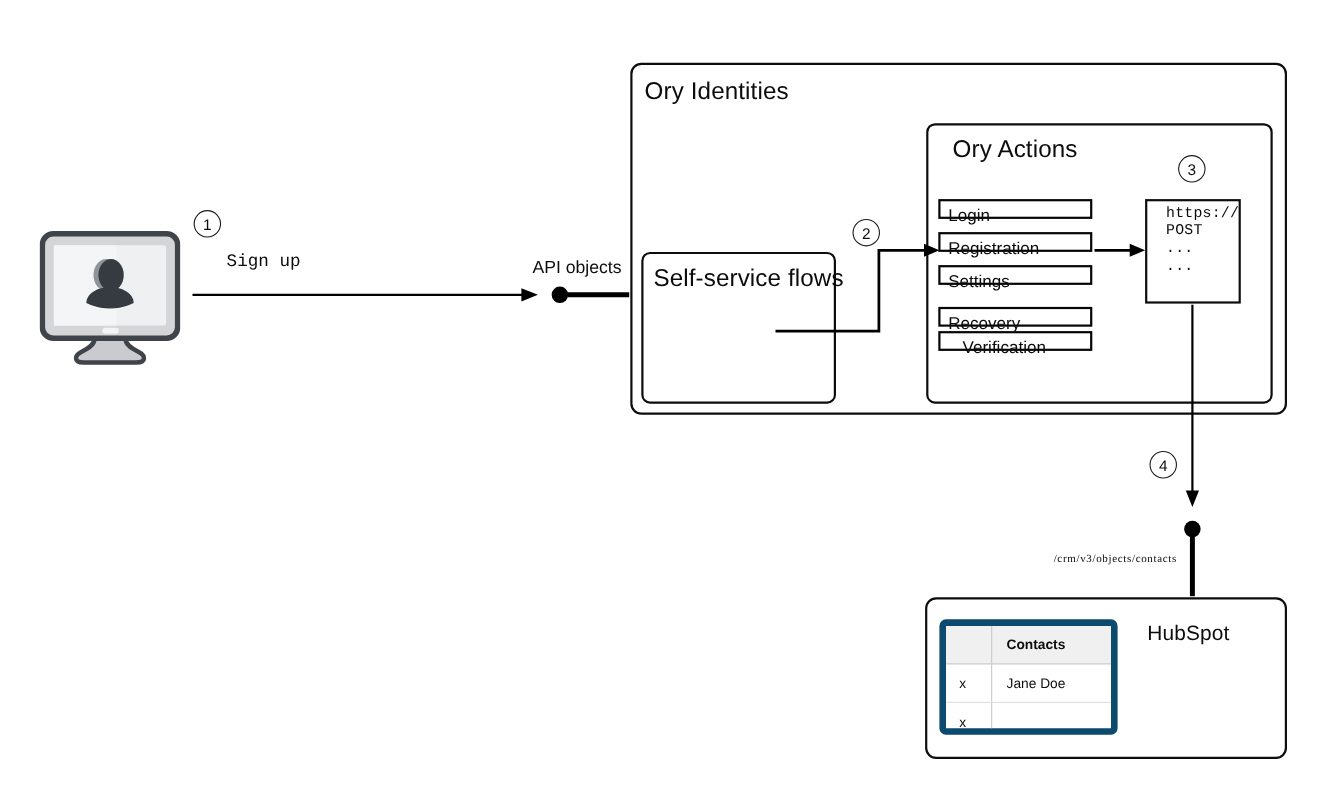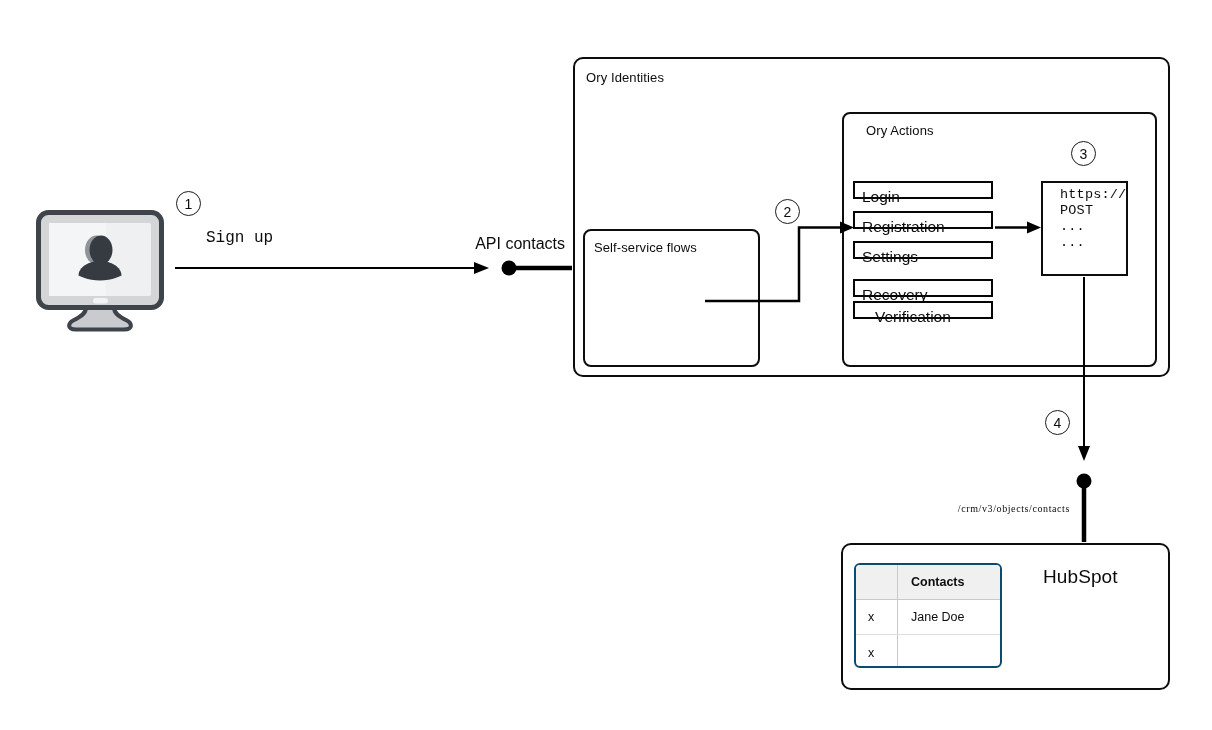--- a/index.html
+++ b/index.html
@@ -13,21 +13,21 @@
   .dbox{
     position:absolute;border:2px solid #0d0d0d;background:transparent;
     box-sizing:border-box;z-index:1;
   }
   #ory-identities-box{left:573px;top:57px;width:597px;height:320px;border-radius:10px;}
   #self-service-box{left:583px;top:229px;width:177px;height:138px;border-radius:8px;}
   #ory-actions-box{left:842px;top:112px;width:315px;height:255px;border-radius:8px;}
   #webhook-code-box{left:1041px;top:181px;width:87px;height:95px;border-radius:0;background:#fff;z-index:2;}
   #hubspot-box{left:841px;top:543px;width:329px;height:147px;border-radius:10px;border-width:2.5px;}
   
-  .box-title{position:absolute;font-size:13px;letter-spacing:.1px;z-index:4;white-space:nowrap;}
+  .box-title{position:absolute;font-size:22px;letter-spacing:.1px;z-index:4;white-space:nowrap;}
   #ory-identities-title{left:586px;top:70px;}
   #self-service-title{left:594px;top:240px;}
   #ory-actions-title{left:866px;top:123px;}
   #hubspot-title{left:1043px;top:566px;font-size:19px;}
   
   #signup-label{left:206px;top:229px;font-size:16px;z-index:4;font-family:Liberation Mono, monospace;}
   #api-endpoint-label{left:450px;top:235px;width:115px;text-align:right;font-size:16px;z-index:4;}
   #crm-path-label{
     left:838px;top:503px;width:232px;text-align:right;z-index:4;
     font-family:Liberation Serif, serif;font-size:10px;letter-spacing:.6px;
@@ -49,22 +49,22 @@
     font-size:15.5px;line-height:28px;padding-left:7px;
   }
   
   .code-line{
     font-family:"Liberation Mono",monospace;font-size:13.5px;line-height:16px;
     white-space:pre;letter-spacing:.2px;
   }
   #webhook-code-box .pad{padding:4px 0 0 17px;}
   
   #contacts-table{
-    position:absolute;left:854px;top:563px;width:148px;height:105px;
-    border:2px solid #0c4a6e;border-radius:6px;background:#fff;
+    position:absolute;left:854px;top:563px;width:162px;height:105px;
+    border:6px solid #0c4a6e;border-radius:6px;background:#fff;
     box-sizing:border-box;overflow:hidden;z-index:2;font-size:12.5px;
   }
   .ct-row{display:flex;height:35px;box-sizing:border-box;}
   .ct-row.header{background:#f0f0f1;font-weight:bold;border-bottom:1px solid #c9c9c9;}
   .ct-row.body{border-bottom:1px solid #dedede;}
   .ct-row.body:last-child{border-bottom:none;}
   .ct-c1{width:42px;flex:none;border-right:1px solid #c9c9c9;display:flex;align-items:center;padding-left:12px;box-sizing:border-box;}
   .ct-c2{flex:1;display:flex;align-items:center;padding-left:13px;}
   
   #connectors{position:absolute;left:0;top:0;z-index:5;pointer-events:none;}
@@ -89,21 +89,21 @@
 
   <rect x="57" y="88" width="15" height="5.5" rx="2.75" fill="#f2f3f4"></rect>
 </svg>
 
 <div class="step-badge" id="step1-badge">1</div>
 <div class="step-badge" id="step2-badge">2</div>
 <div class="step-badge" id="step3-badge">3</div>
 <div class="step-badge" id="step4-badge">4</div>
 
 <div class="abs" id="signup-label">Sign up</div>
-<div class="abs" id="api-endpoint-label">API contacts</div>
+<div class="abs" id="api-endpoint-label">API objects</div>
 <div class="abs" id="crm-path-label">/crm/v3/objects/contacts</div>
 
 <div class="dbox" id="ory-identities-box"></div>
 <div class="box-title" id="ory-identities-title">Ory Identities</div>
 
 <div class="dbox" id="self-service-box"></div>
 <div class="box-title" id="self-service-title">Self-service flows</div>
 
 <div class="dbox" id="ory-actions-box"></div>
 <div class="box-title" id="ory-actions-title">Ory Actions</div>

